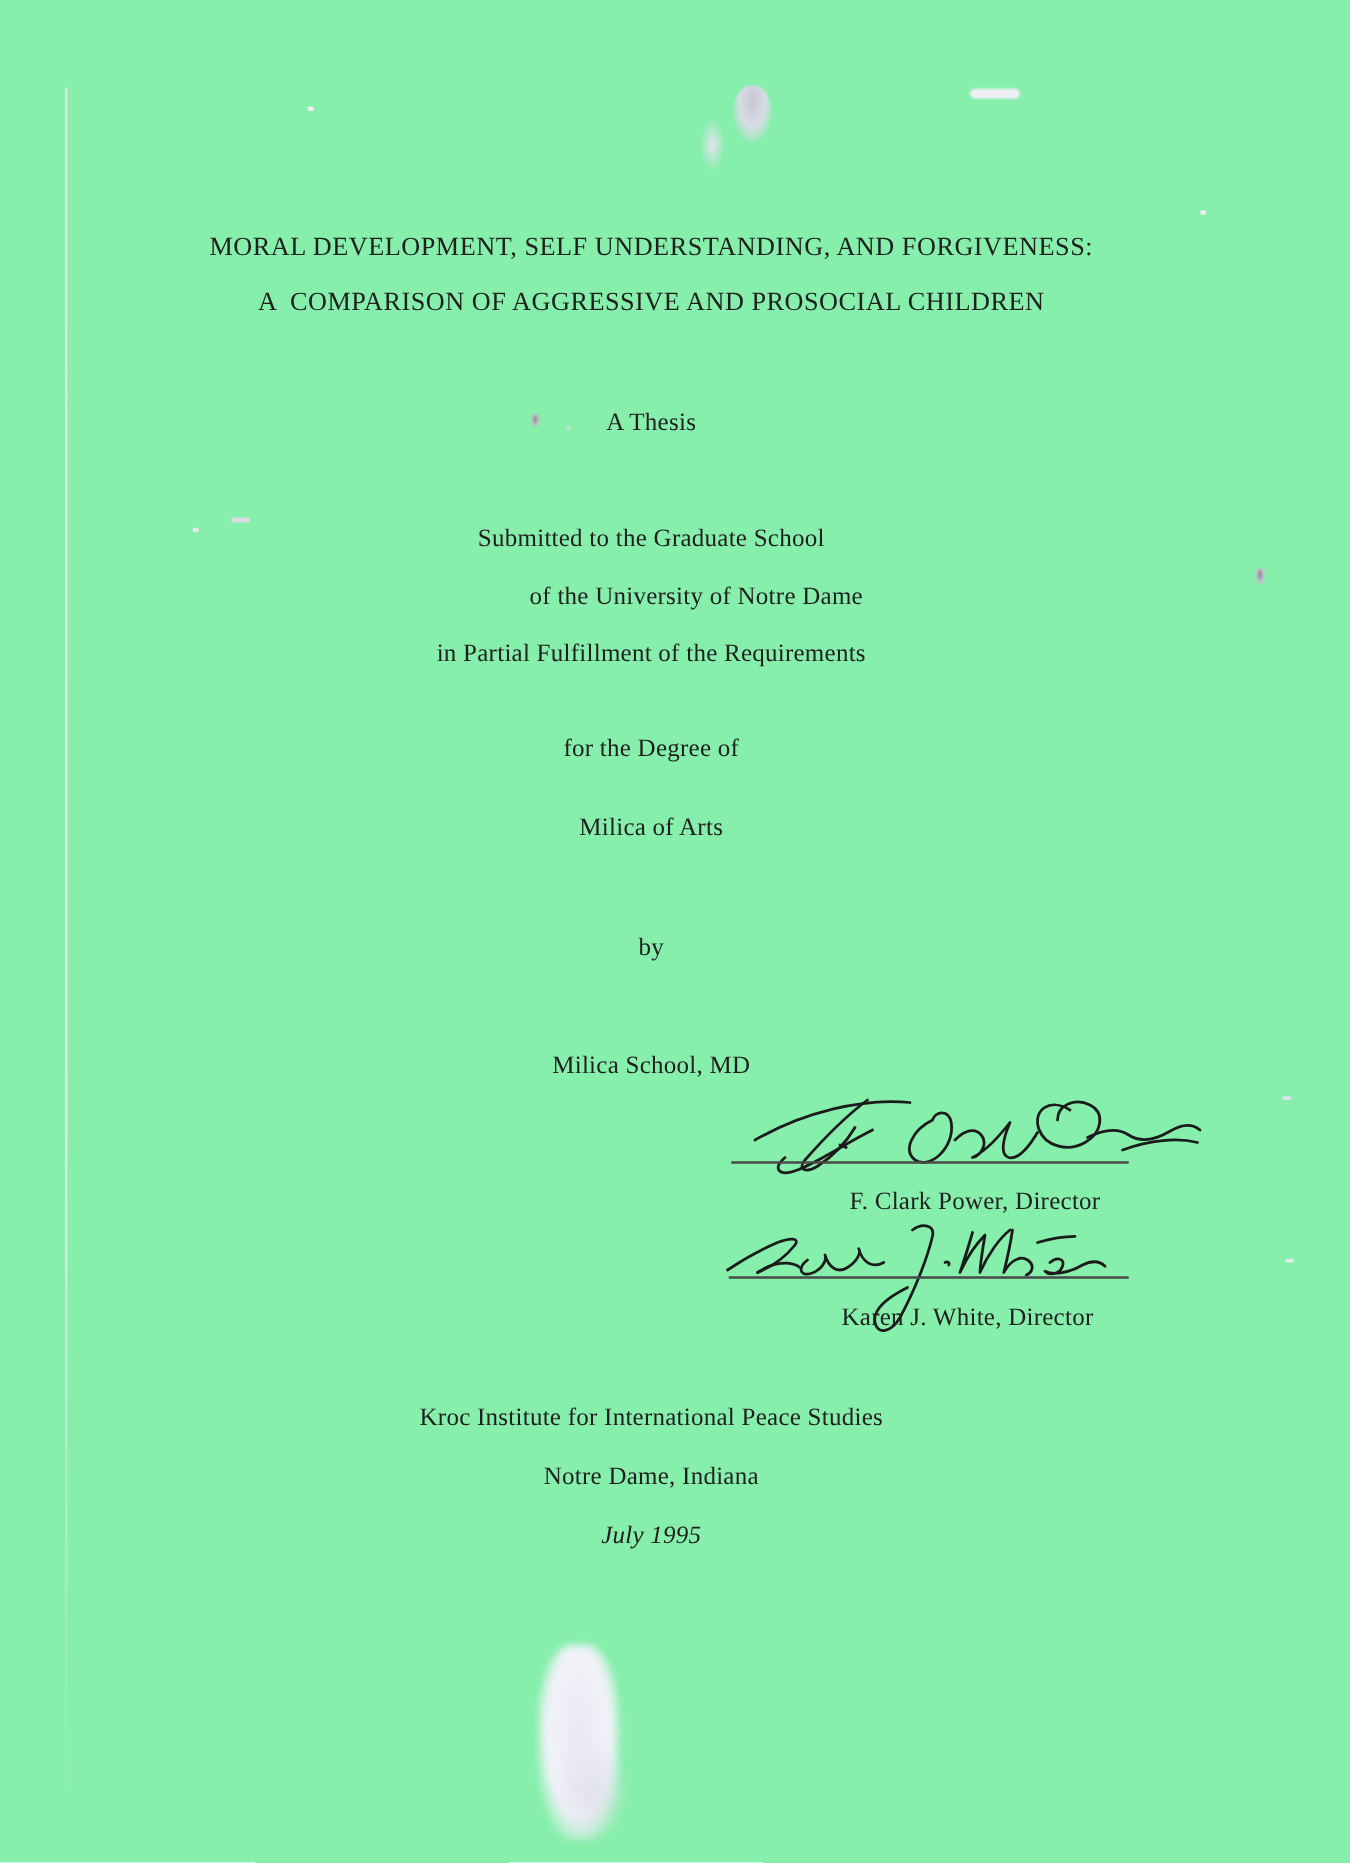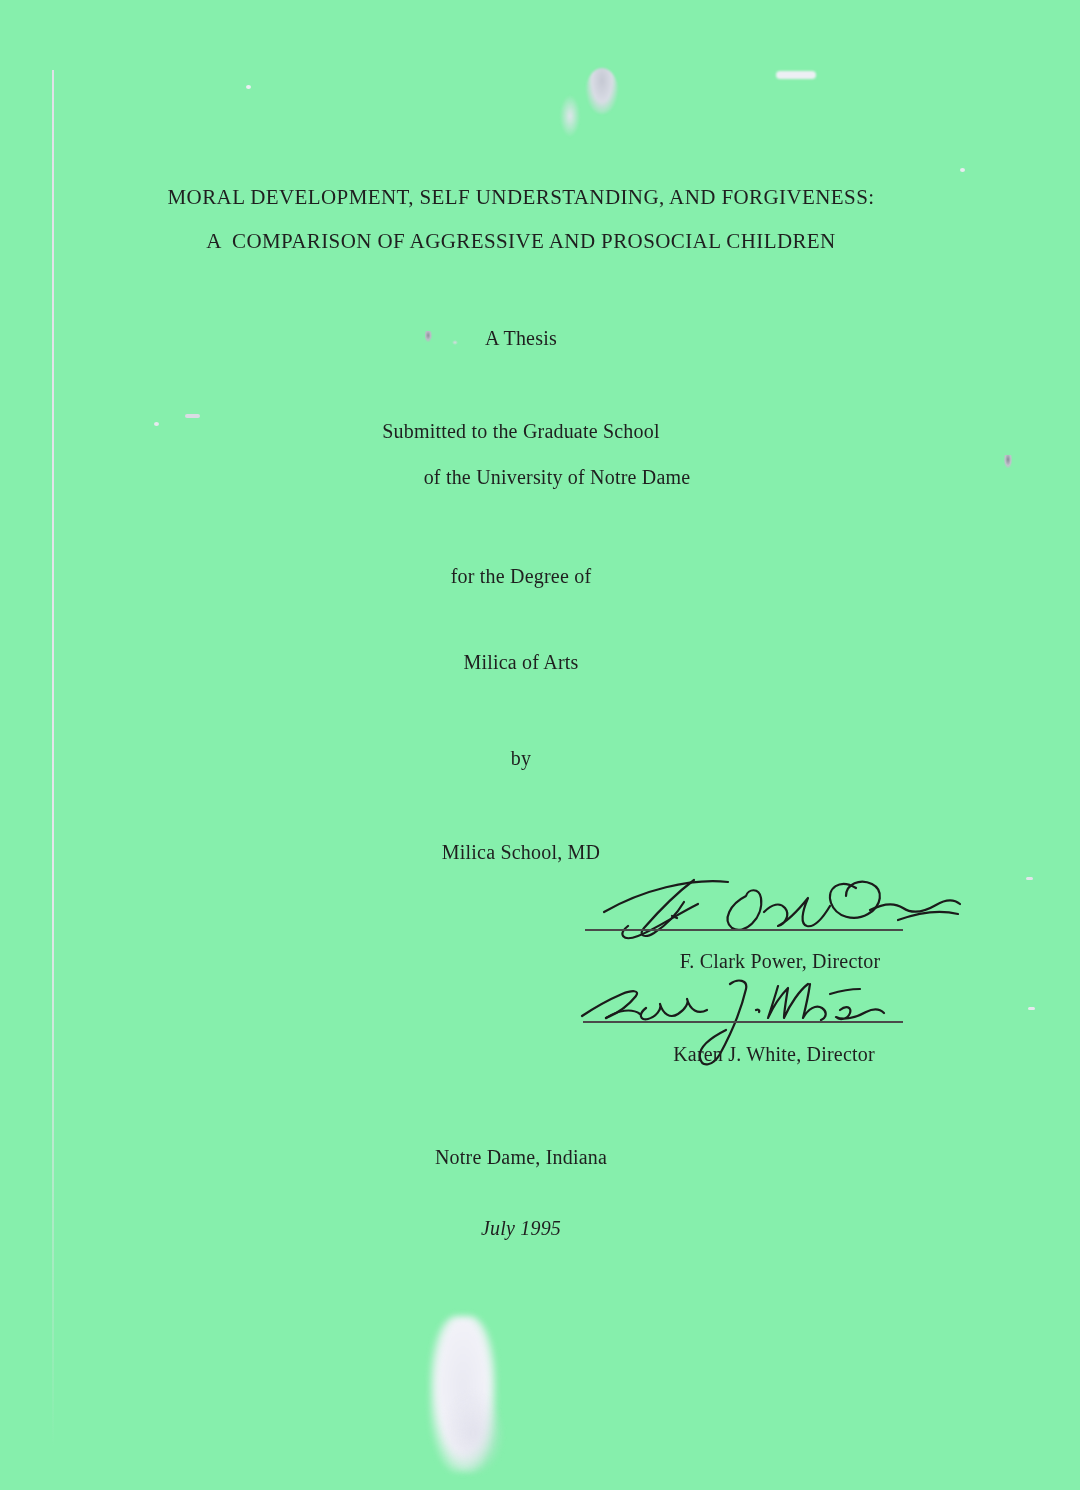--- a/index.html
+++ b/index.html
@@ -99,26 +99,26 @@
     letter-spacing: 0.2px;
     white-space: pre-wrap;
   }
   .title { font-size: 21px; letter-spacing: 0.4px; }
   .t1 { top: 186px; }
   .t2 { top: 230px; }
   .thesis { top: 327px; }
   .sub1 { top: 420px; }
   .sub2 { top: 466px; padding-left: 36px; }
   .sub3 { top: 512px; }
-  .sub4 { top: 565px; }
+  .sub4 { top: 588px; }
   .degree { top: 651px; }
   .by { top: 747px; }
   .author { top: 841px; }
   .institute { top: 1123px; }
-  .location { top: 1146px; font-family: Liberation Serif, serif; }
+  .location { top: 1170px; font-family: Liberation Serif, serif; }
   .date { top: 1217px; font-style: italic; }
 
   
   .sig-rule {
     position: absolute;
     height: 2px;
     background: #4a4a4a;
   }
   .sig-rule-1 { left: 585px; top: 929px; width: 318px; }
   .sig-rule-2 { left: 583px; top: 1021px; width: 320px; }
@@ -167,20 +167,21 @@
   <div class="speck speck-top-a"></div>
   <div class="speck speck-top-b"></div>
 
   <p class="textcol title t1">MORAL DEVELOPMENT, SELF UNDERSTANDING, AND FORGIVENESS:</p>
   <p class="textcol title t2">A  COMPARISON OF AGGRESSIVE AND PROSOCIAL CHILDREN</p>
 
   <p class="textcol thesis">A Thesis</p>
 
   <p class="textcol sub1">Submitted to the Graduate School</p>
   <p class="textcol sub2">of the University of Notre Dame</p>
+  <p class="textcol sub3">in Partial Fulfillment of the Requirements</p>
   <p class="textcol sub4">for the Degree of</p>
 
   <p class="textcol degree">Milica of Arts</p>
 
   <p class="textcol by">by</p>
   <p class="textcol author">Milica School, MD</p>
 
   <svg class="sig-svg sig-svg-1" width="370" height="86" viewBox="0 0 370 86">
     <path d="M6 58 C44 36, 92 24, 130 28"></path>
     <path d="M96 26 C80 38, 60 58, 46 74 C40 81, 46 85, 56 79 C70 70, 80 58, 86 48"></path>
@@ -202,16 +203,17 @@
     <path d="M152 12 C160 6, 170 8, 168 17 C164 34, 154 60, 142 82 C135 94, 124 96, 122 86 C120 76, 132 66, 148 58"></path>
     <path d="M178 38 C180 37, 182 38, 181 40"></path>
     <path d="M200 14 C196 28, 192 40, 190 46 C196 33, 204 22, 210 16 C208 28, 206 40, 206 46 C212 32, 222 18, 230 12"></path>
     <path d="M232 12 C230 26, 227 38, 225 46 C230 37, 238 32, 244 36 C250 40, 248 46, 243 48"></path>
     <path d="M252 22 C262 19, 272 17, 282 17"></path>
     <path d="M262 38 C268 33, 274 35, 272 41 C270 47, 262 49, 258 45 C264 48, 276 47, 288 40 C296 36, 302 37, 306 41"></path>
   </svg>
   <div class="sig-rule sig-rule-2"></div>
   <p class="sig-label sig-label-2">Karen J. White, Director</p>
 
+  <p class="textcol institute">Kroc Institute for International Peace Studies</p>
   <p class="textcol location">Notre Dame, Indiana</p>
   <p class="textcol date">July 1995</p>
 
 </div>
 
 </body></html>

